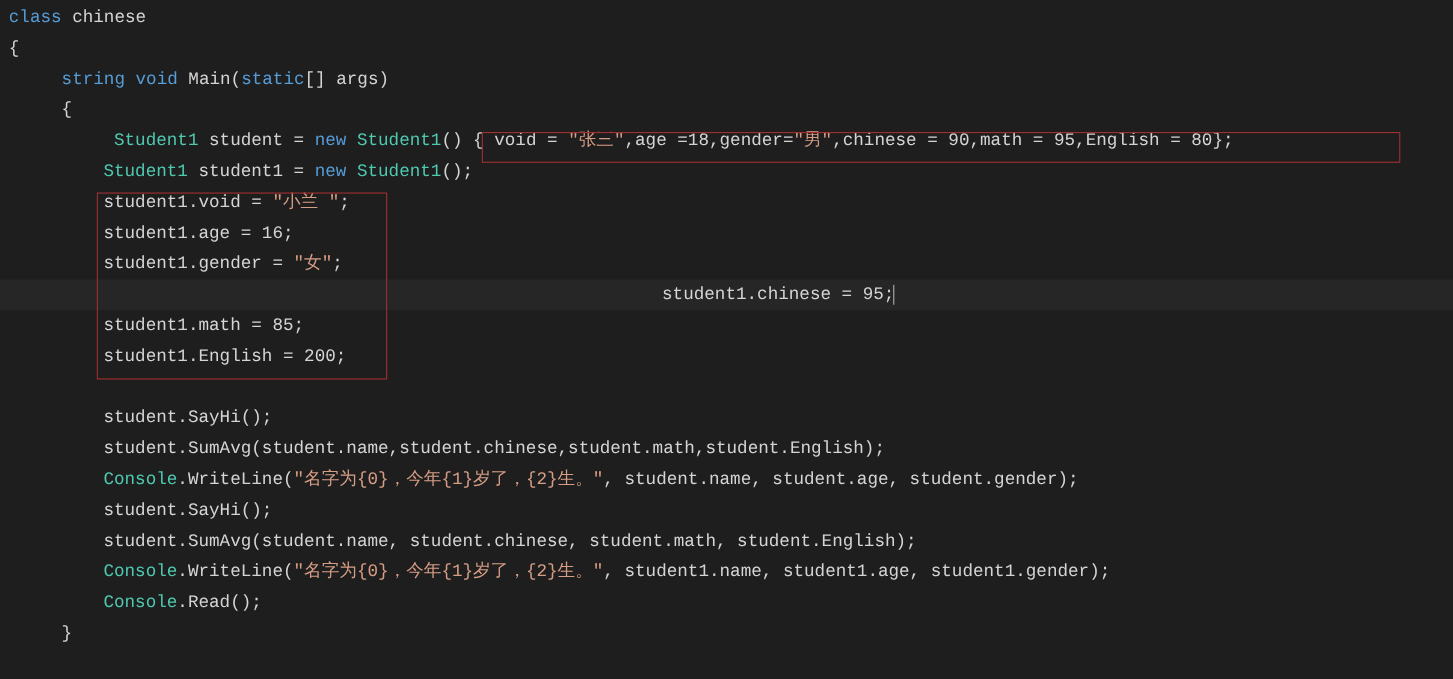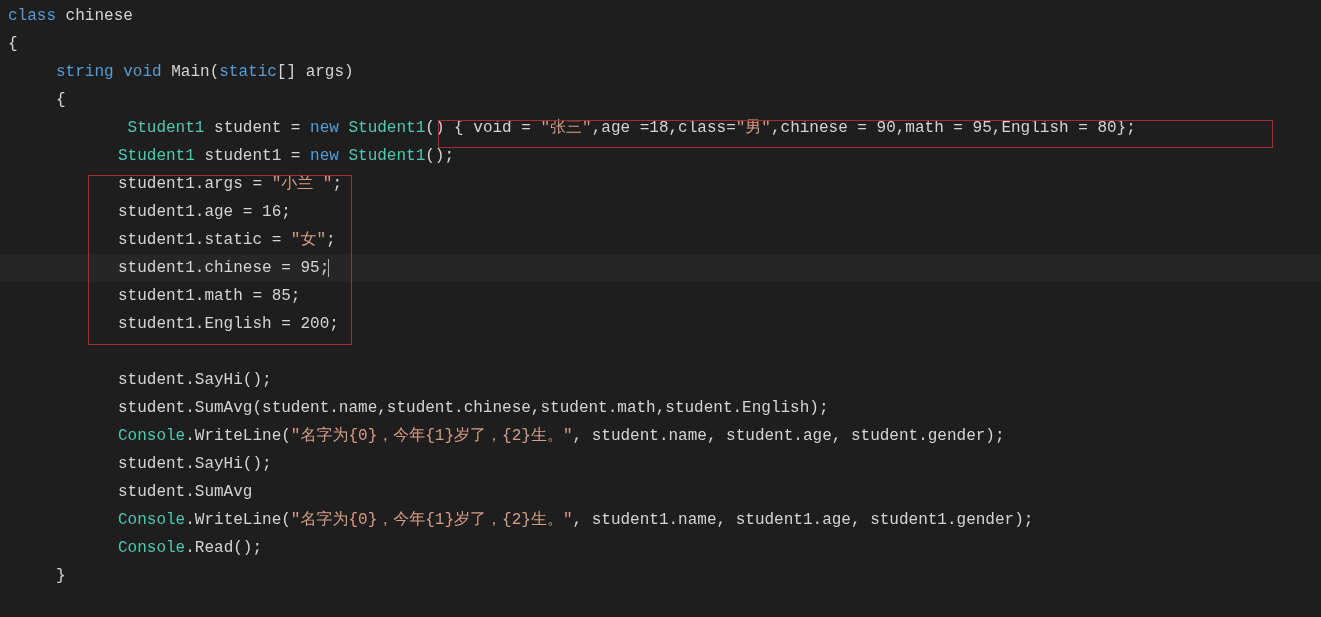--- a/index.html
+++ b/index.html
@@ -11,64 +11,65 @@
       line-height: 1.75;
       padding: 0;
       width: 1321px;
       height: 617px;
       overflow: hidden;
     }
     .editor { padding: 2px 0 0 0; position: relative; }
     .line { white-space: pre; padding-left: 18px; height: 28px; display: flex; align-items: center; }
     .indent1 { padding-left: 8px; }
     .indent2 { padding-left: 56px; }
-    .indent3 { padding-left: 118px; }
+    .indent3 { padding-left: 94px; }
     .kw { color: #569cd6; }
     .type { color: #4ec9b0; }
     .str { color: #d69d85; }
     .txt { color: #d4d4d4; }
     .faded-comment { color: #555; font-size: 14px; }
     .highlight-box1 {
       position: absolute;
       border: 1px solid #a03030;
       pointer-events: none;
     }
     .highlight-box2 {
       position: absolute;
       border: 1px solid #a03030;
       pointer-events: none;
     }
     .cur-line-bg {
       background: #262626;
+      justify-content: center;
     }
     .caret { border-left: 1px solid #aeafad; display:inline-block; height: 18px; vertical-align: middle; margin-left: -1px; }
   </style>
 </head>
 <body>
 
 <div class="editor">
 
 
   <div class="line indent1"><span class="kw">class</span><span class="txt"> chinese</span></div>
   <div class="line indent1"><span class="txt">{</span></div>
   <div class="line indent2"><span class="kw">string</span><span class="kw"> void</span><span class="txt"> Main</span><span class="txt">(</span><span class="kw">static</span><span class="txt">[] args)</span></div>
   <div class="line indent2"><span class="txt">{</span></div>
-  <div class="line indent3"><span class="type"> Student1</span><span class="txt"> student = </span><span class="kw">new</span><span class="type"> Student1</span><span class="txt">() { void = </span><span class="str">"张三"</span><span class="txt">,age =18,class=</span><span class="str">"男"</span><span class="txt">,chinese = 90,math = 95,English = 80};</span></div>
+  <div class="line indent3"><span class="type"> Student1</span><span class="txt"> student = </span><span class="kw">new</span><span class="type"> Student1</span><span class="txt">() { void = </span><span class="str">"张三"</span><span class="txt">,age =18,gender=</span><span class="str">"男"</span><span class="txt">,chinese = 90,math = 95,English = 80};</span></div>
   <div class="line indent3"><span class="type">Student1</span><span class="txt"> student1 = </span><span class="kw">new</span><span class="type"> Student1</span><span class="txt">();</span></div>
-  <div class="line indent3"><span class="txt">student1.args = </span><span class="str">"小兰 "</span><span class="txt">;</span></div>
+  <div class="line indent3"><span class="txt">student1.void = </span><span class="str">"小兰 "</span><span class="txt">;</span></div>
   <div class="line indent3"><span class="txt">student1.age = 16;</span></div>
-  <div class="line indent3"><span class="txt">student1.static = </span><span class="str">"女"</span><span class="txt">;</span></div>
+  <div class="line indent3"><span class="txt">student1.gender = </span><span class="str">"女"</span><span class="txt">;</span></div>
   <div class="line indent3 cur-line-bg"><span class="txt">student1.chinese = 95;</span><span class="caret"></span></div>
   <div class="line indent3"><span class="txt">student1.math = 85;</span></div>
   <div class="line indent3"><span class="txt">student1.English = 200;</span></div>
   <div class="line indent3"></div>
   <div class="line indent3"><span class="txt">student.</span><span class="txt">SayHi</span><span class="txt">();</span></div>
   <div class="line indent3"><span class="txt">student.</span><span class="txt">SumAvg</span><span class="txt">(student.name,student.chinese,student.math,student.English);</span></div>
   <div class="line indent3"><span class="type">Console</span><span class="txt">.</span><span class="txt">WriteLine</span><span class="txt">(</span><span class="str">"名字为{0}，今年{1}岁了，{2}生。"</span><span class="txt">, student.name, student.age, student.gender);</span></div>
   <div class="line indent3"><span class="txt">student.</span><span class="txt">SayHi</span><span class="txt">();</span></div>
-  <div class="line indent3"><span class="txt">student.</span><span class="txt">SumAvg</span></div>
+  <div class="line indent3"><span class="txt">student.</span><span class="txt">SumAvg</span><span class="txt">(student.name, student.chinese, student.math, student.English);</span></div>
   <div class="line indent3"><span class="type">Console</span><span class="txt">.</span><span class="txt">WriteLine</span><span class="txt">(</span><span class="str">"名字为{0}，今年{1}岁了，{2}生。"</span><span class="txt">, student1.name, student1.age, student1.gender);</span></div>
   <div class="line indent3"><span class="type">Console</span><span class="txt">.</span><span class="txt">Read</span><span class="txt">();</span></div>
   <div class="line indent2"><span class="txt">}</span></div>
 
   <div class="highlight-box1" style="left:438px; top:120px; width:835px; height:28px;"></div>
   <div class="highlight-box2" style="left:88px; top:175px; width:264px; height:170px;"></div>
 </div>
 
 </body></html>

